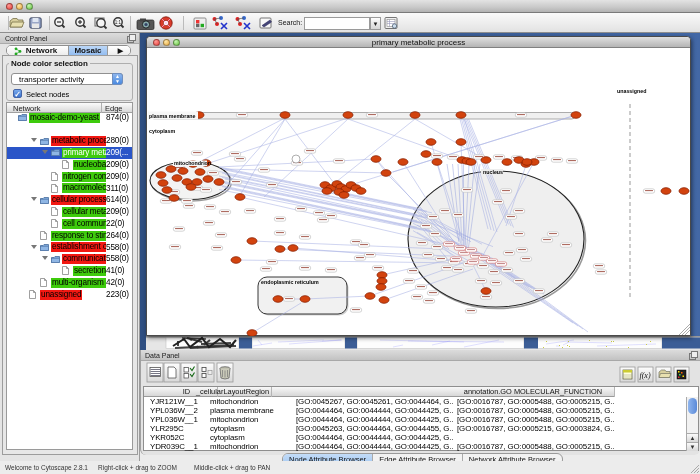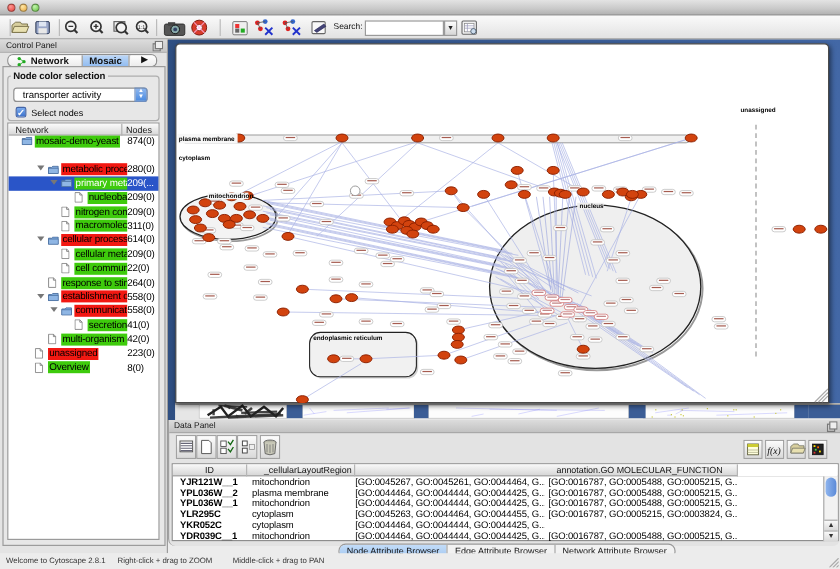--- a/index.html
+++ b/index.html
@@ -40,21 +40,21 @@
 #netbar{position:absolute;left:0;top:0;width:543px;height:11px;background:linear-gradient(#e0e0e0,#b4b4b4);border-bottom:1px solid #808080;border-radius:4px 4px 0 0}
 #netbar .t{position:absolute;left:0;right:0;text-align:center;font-size:8px;color:#111;line-height:11px}
 #winstrip{position:absolute;left:6px;top:303px;width:554px;height:14px;background:#e8e8e8}
 
 #datapanel{left:140px;top:350px;width:560px;height:105px;background:#e3e3e3;border-radius:0 0 6px 6px;border-left:1px solid #a0a0a0}
 #dpbar{position:absolute;left:0;top:0;width:560px;height:11px;background:linear-gradient(#dcdcdc,#c2c2c2);border-bottom:1px solid #a8a8a8;font-size:7px;color:#1a1a1a;padding-left:4px;line-height:11px}
 #dtable{position:absolute;left:2px;top:36px;width:556px;height:65px;background:#fff;border:1px solid #8e8e8e}
 #dhdr{position:absolute;left:0;top:0;width:554px;height:9.5px;background:linear-gradient(#f8f8f8,#d7d7d7);border-bottom:1px solid #9a9a9a;font-size:7.4px;color:#111}
 #dhdr div{position:absolute;top:0;line-height:9px;text-align:center;border-right:1px solid #b5b5b5;height:9.5px;overflow:hidden}
 .drow{position:absolute;left:0;width:554px;height:9.05px;font-size:7.9px;letter-spacing:-0.1px;line-height:9.05px;white-space:nowrap;overflow:hidden}
-.drow b{position:absolute;left:6px;width:56px;overflow:hidden;font-weight:bold}
+.drow b{position:absolute;left:6px;width:56px;overflow:hidden;font-weight:normal}
 .drow .c2{position:absolute;left:66px;width:72px;overflow:hidden}
 .drow .c3{position:absolute;left:152px;width:158px;overflow:hidden}
 .drow .c4{position:absolute;left:313px;width:158px;overflow:hidden}
 
 #btabs{position:absolute;left:282px;top:453px;height:13px;border:1px solid #9a9a9a;border-radius:6px;background:#f2f2f2;overflow:hidden;display:flex}
 #btabs div{height:13px;font-size:7.5px;line-height:12.5px;padding:0 6px;color:#111;border-right:1px solid #aaa}
 
 #status{left:0;top:461px;width:700px;height:13px;background:#ececec;font-size:6.5px;color:#333}
 #status span{position:absolute;top:3px}
 </style></head>
@@ -145,21 +145,21 @@
   <div id="tabpanel"></div>
   <div id="groupbox"></div>
   <div id="grouplbl">Node color selection</div>
   <div id="combo">transporter activity</div>
   <div id="combobtn">▲<br>▼</div>
   <div id="check">✓</div>
   <div id="checklbl">Select nodes</div>
   <div id="treebox">
     <div id="treehdr">
         <span style="position:absolute;left:6px;top:1px">Network</span>
-        <span style="position:absolute;left:98px;top:1px">Nodes</span>
+        <span style="position:absolute;left:98px;top:1px">Edge</span>
         <span style="position:absolute;left:94px;top:0;width:1px;height:10px;background:#b0b0b0"></span>
       </div>
     <div class="trow" style="top:8.7px;">
         <svg width="9" height="7" viewBox="0 0 9 7" style="left:11px;position:absolute;top:2.4px">
           <path d="M0.5 1.5 L3 1.5 L4 0.5 L8.5 0.5 L8.5 6.5 L0.5 6.5 Z" fill="#7da7d8" stroke="#4a6fa0" stroke-width="0.8"></path>
           <rect x="0.5" y="2.2" width="8" height="4.3" fill="#8fb6e4" stroke="#4a6fa0" stroke-width="0.6"></rect>
         </svg>
         <div class="lbl gbg" style="left:22px;max-width:77px;overflow:hidden;color:#000">mosaic-demo-yeast</div>
         <div class="num" style="color:#000">874(0)</div>
       </div>
@@ -272,28 +272,20 @@
         <div class="lbl gbg" style="left:44px;max-width:55px;overflow:hidden;color:#000">multi-organism pro</div>
         <div class="num" style="color:#000">42(0)</div>
       </div>
 <div class="trow" style="top:185.7px;">
         <svg width="7" height="9" viewBox="0 0 7 9" style="left:22px;position:absolute;top:1.4px">
           <path d="M0.5 0.5 L4.5 0.5 L6.5 2.5 L6.5 8.5 L0.5 8.5 Z" fill="#fff" stroke="#888" stroke-width="0.8"></path>
           <path d="M4.5 0.5 L4.5 2.5 L6.5 2.5" fill="none" stroke="#888" stroke-width="0.8"></path>
         </svg>
         <div class="lbl rbg" style="left:33px;max-width:66px;overflow:hidden;color:#000">unassigned</div>
         <div class="num" style="color:#000">223(0)</div>
-      </div>
-<div class="trow" style="top:197.5px;">
-        <svg width="7" height="9" viewBox="0 0 7 9" style="left:22px;position:absolute;top:1.4px">
-          <path d="M0.5 0.5 L4.5 0.5 L6.5 2.5 L6.5 8.5 L0.5 8.5 Z" fill="#fff" stroke="#888" stroke-width="0.8"></path>
-          <path d="M4.5 0.5 L4.5 2.5 L6.5 2.5" fill="none" stroke="#888" stroke-width="0.8"></path>
-        </svg>
-        <div class="lbl gbg" style="left:33px;max-width:66px;overflow:hidden;color:#000">Overview</div>
-        <div class="num" style="color:#000">8(0)</div>
       </div>
   </div>
 </div>
 
 <div id="mdi" class="abs">
   <div id="winstrip">
       <svg width="554" height="14" viewBox="0 0 554 14" style="position:absolute;left:0;top:0">
 <rect x="0" y="0" width="554" height="14" fill="#e6e6e6"></rect>
 <rect x="0" y="0" width="554" height="1.5" fill="#9a9a9a"></rect>
 <rect x="20" y="1.5" width="73" height="11" fill="#fdfdfd" stroke="#bbb" stroke-width="0.5"></rect>
@@ -341,20 +333,26 @@
 <rect x="423" y="10" width="1" height="1" fill="#cc4"></rect>
 <rect x="465" y="5" width="1" height="1" fill="#cc4"></rect>
 <rect x="413" y="9" width="1" height="1" fill="#cc4"></rect>
 <rect x="400" y="5" width="1" height="1" fill="#cc4"></rect>
 <rect x="460" y="10" width="1" height="1" fill="#cc4"></rect>
 <rect x="467" y="5" width="1" height="1" fill="#cc4"></rect>
 <rect x="504" y="5" width="1" height="1" fill="#cc4"></rect>
 </svg>
     </div>
   <div id="netwin">
+    <div id="netbar">
+      <div class="light" style="left:6px;top:2px;background:radial-gradient(circle at 35% 30%,#ff9a96,#e9413a)"></div>
+      <div class="light" style="left:16px;top:2px;background:radial-gradient(circle at 35% 30%,#ffe9a8,#eaa940)"></div>
+      <div class="light" style="left:26px;top:2px;background:radial-gradient(circle at 35% 30%,#c5f7b2,#67c23f)"></div>
+      <div class="t">primary metabolic process</div>
+    </div>
     <div id="canvas" style="position:absolute;left:0;top:11px;width:543px;height:288px;overflow:hidden">
         <svg width="543" height="288" viewBox="146 47 543 288" style="position:absolute;left:0;top:0">
 <rect x="150" y="111.5" width="424" height="6.5" rx="3.2" fill="#f0f0f0" stroke="#989898" stroke-width="0.8"></rect>
 <ellipse cx="496.5" cy="239.5" rx="88" ry="68" fill="none" stroke="#999" stroke-width="1.6"></ellipse>
 <ellipse cx="495" cy="238" rx="88" ry="68" fill="#efefef" stroke="#222" stroke-width="1.1"></ellipse>
 <ellipse cx="190.5" cy="181" rx="40" ry="19" fill="none" stroke="#999" stroke-width="1.4"></ellipse>
 <ellipse cx="189" cy="179.5" rx="40" ry="19" fill="#f3f3f3" stroke="#222" stroke-width="1.1"></ellipse>
 <rect x="258.5" y="277.5" width="89" height="37" rx="9" fill="#777" opacity="0.35"></rect>
 <rect x="257" y="276" width="89" height="37" rx="9" fill="#f1f1f1" stroke="#222" stroke-width="0.9"></rect>
 <line x1="629" y1="103" x2="629" y2="296" stroke="#999" stroke-width="1" stroke-dasharray="4,3"></line>
@@ -788,22 +786,22 @@
       <rect x="538" y="24" width="1.5" height="1.5" fill="#4d4"></rect>
       <rect x="541.5" y="25.5" width="1.5" height="1.5" fill="#fd0"></rect>
       <rect x="537" y="26.5" width="1.5" height="1.5" fill="#d33"></rect>
 </svg>
     <svg width="9" height="9" viewBox="0 0 9 9" style="position:absolute;left:548px;top:1px">
       <rect x="0.5" y="2.5" width="6" height="6" fill="none" stroke="#777" stroke-width="1"></rect>
       <rect x="2.5" y="0.5" width="6" height="6" fill="#eee" stroke="#777" stroke-width="1"></rect>
     </svg>
   <div id="dtable">
     <div id="dhdr">
-      <div style="left:0;width:62px">ID</div>
-      <div style="left:74px;width:78px">_cellularLayoutRegion</div>
+      <div style="left:12px;width:62px">ID</div>
+      <div style="left:50px;width:78px">_cellularLayoutRegion</div>
       <div style="left:308px;width:163px">annotation.GO MOLECULAR_FUNCTION</div>
         <div style="left:471px;width:83px;border-right:none;background:#fff"></div>
     </div>
     <div class="drow" style="top:9.50px">
         <b>YJR121W__1</b>
         <span class="c2">mitochondrion</span>
         <span class="c3">[GO:0045267, GO:0045261, GO:0044464, G...</span>
         <span class="c4">[GO:0016787, GO:0005488, GO:0005215, G...</span>
       </div>
 <div class="drow" style="top:18.55px">

